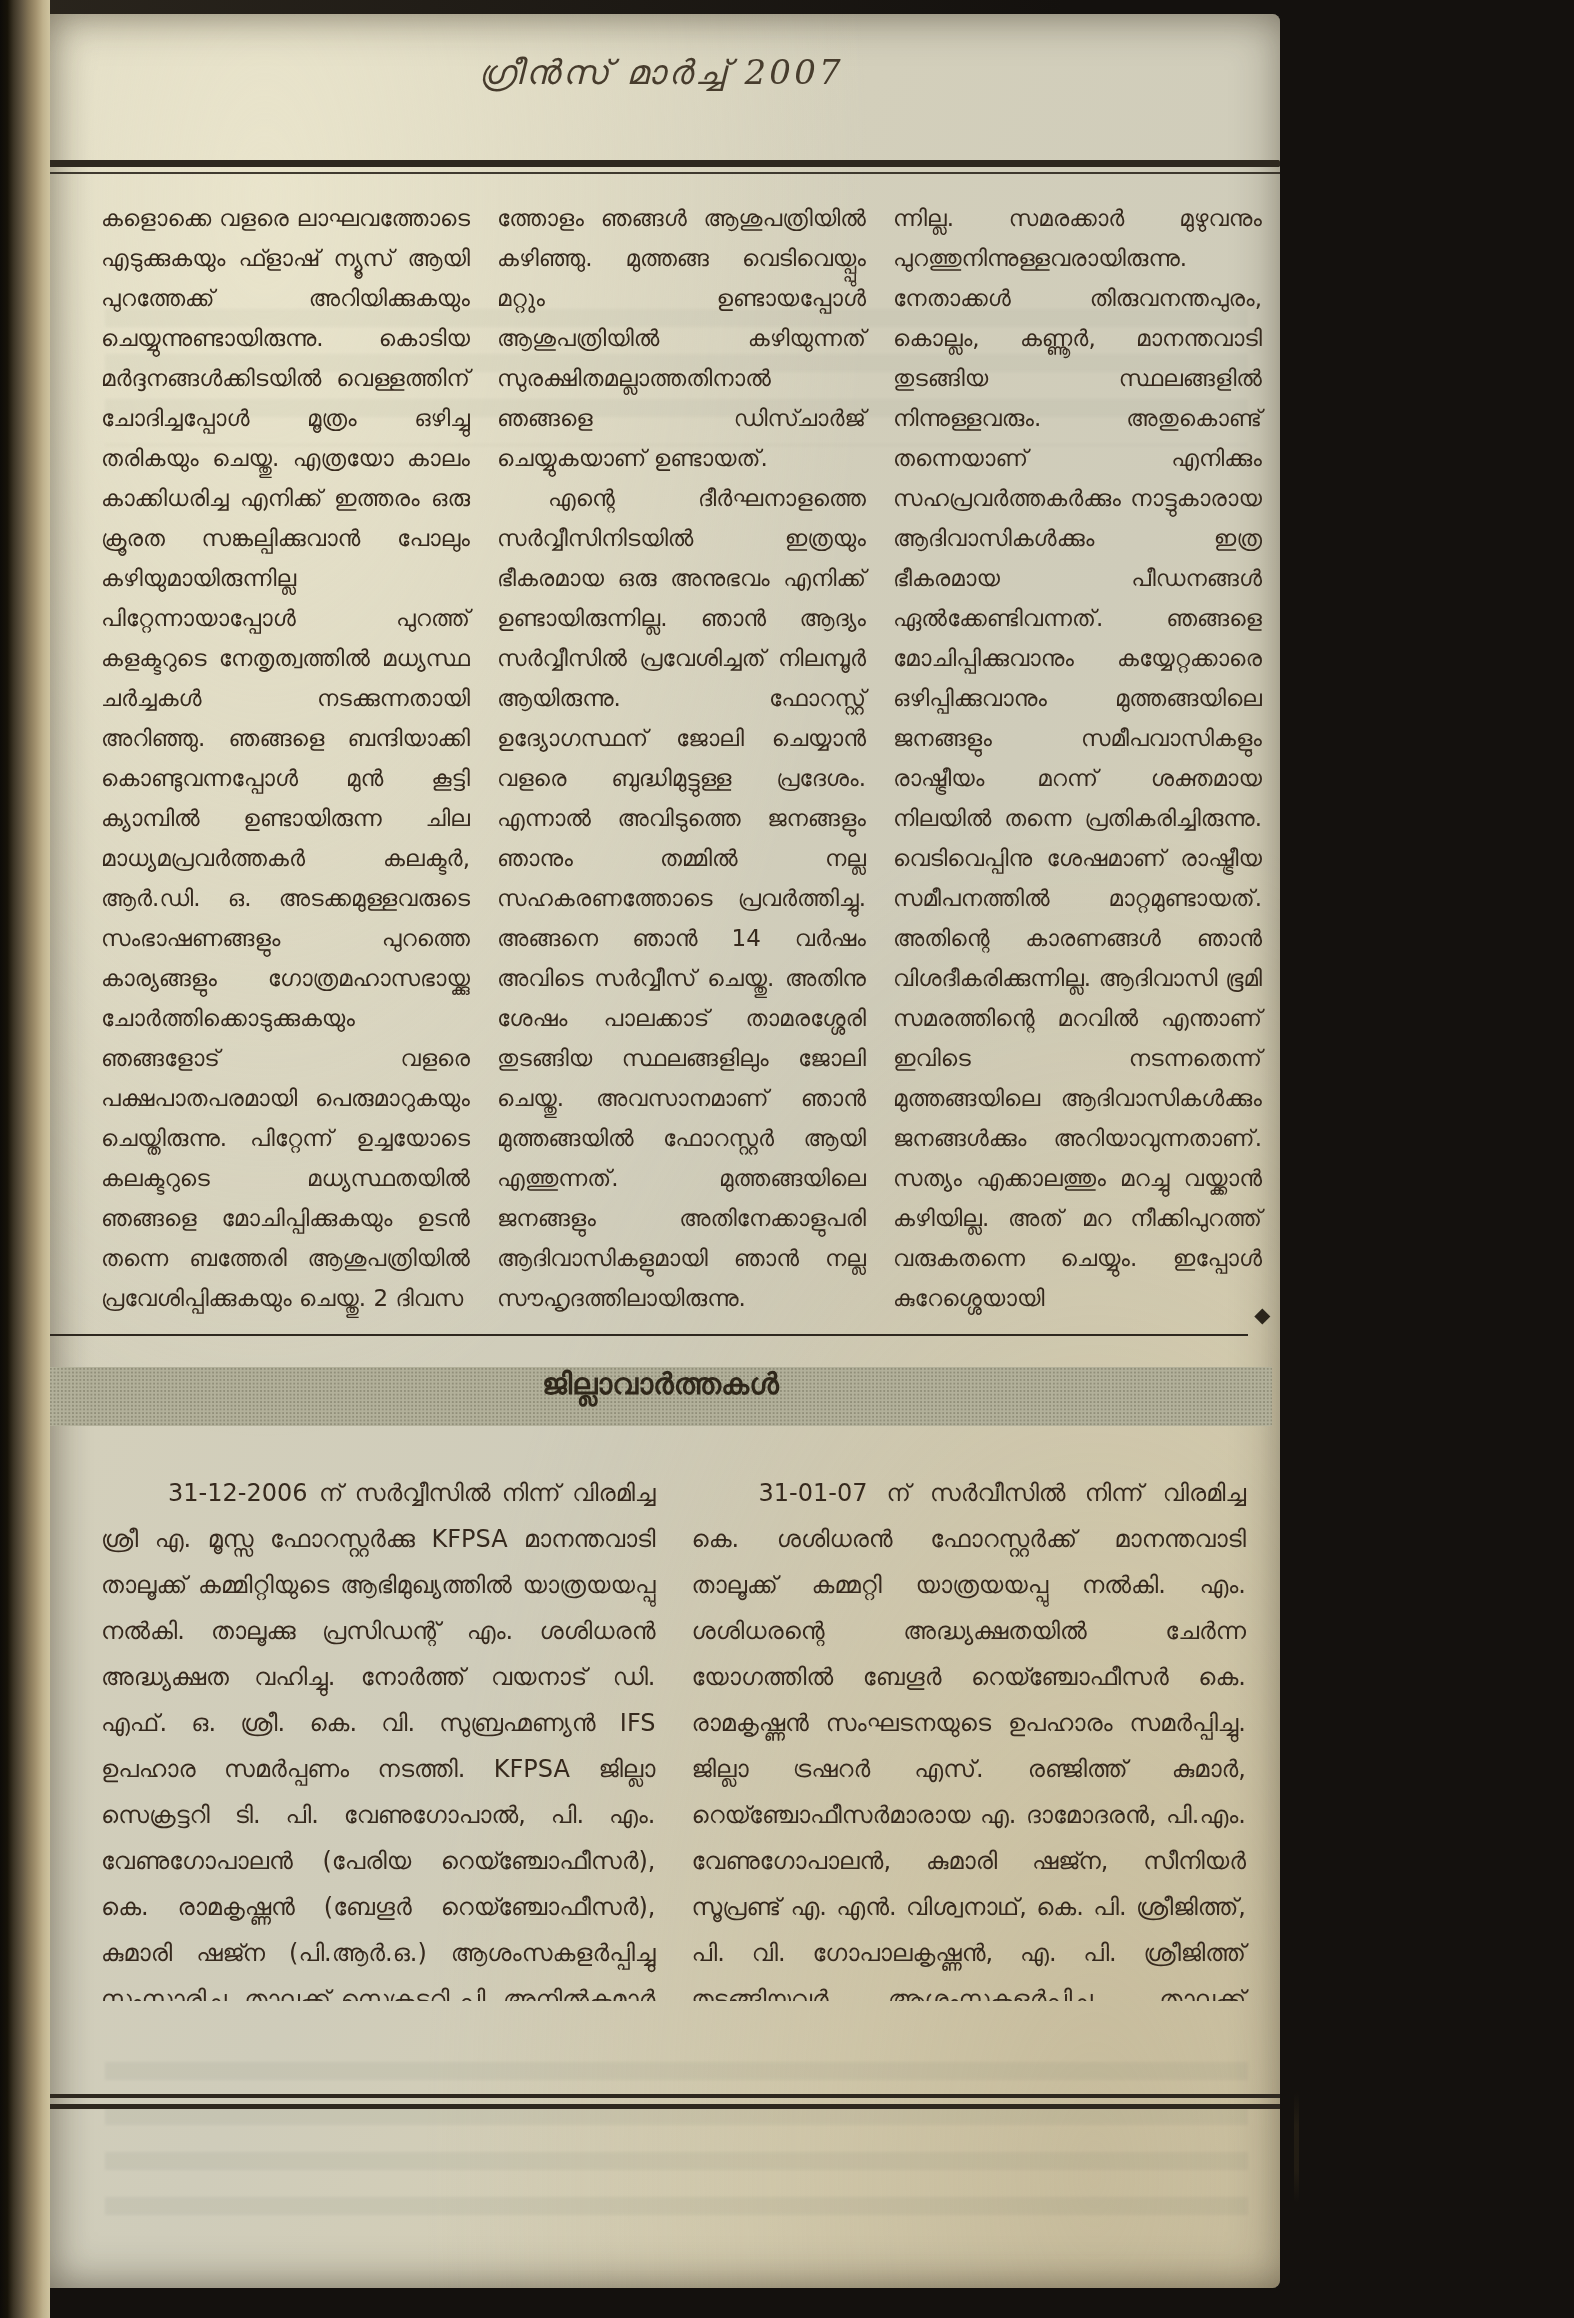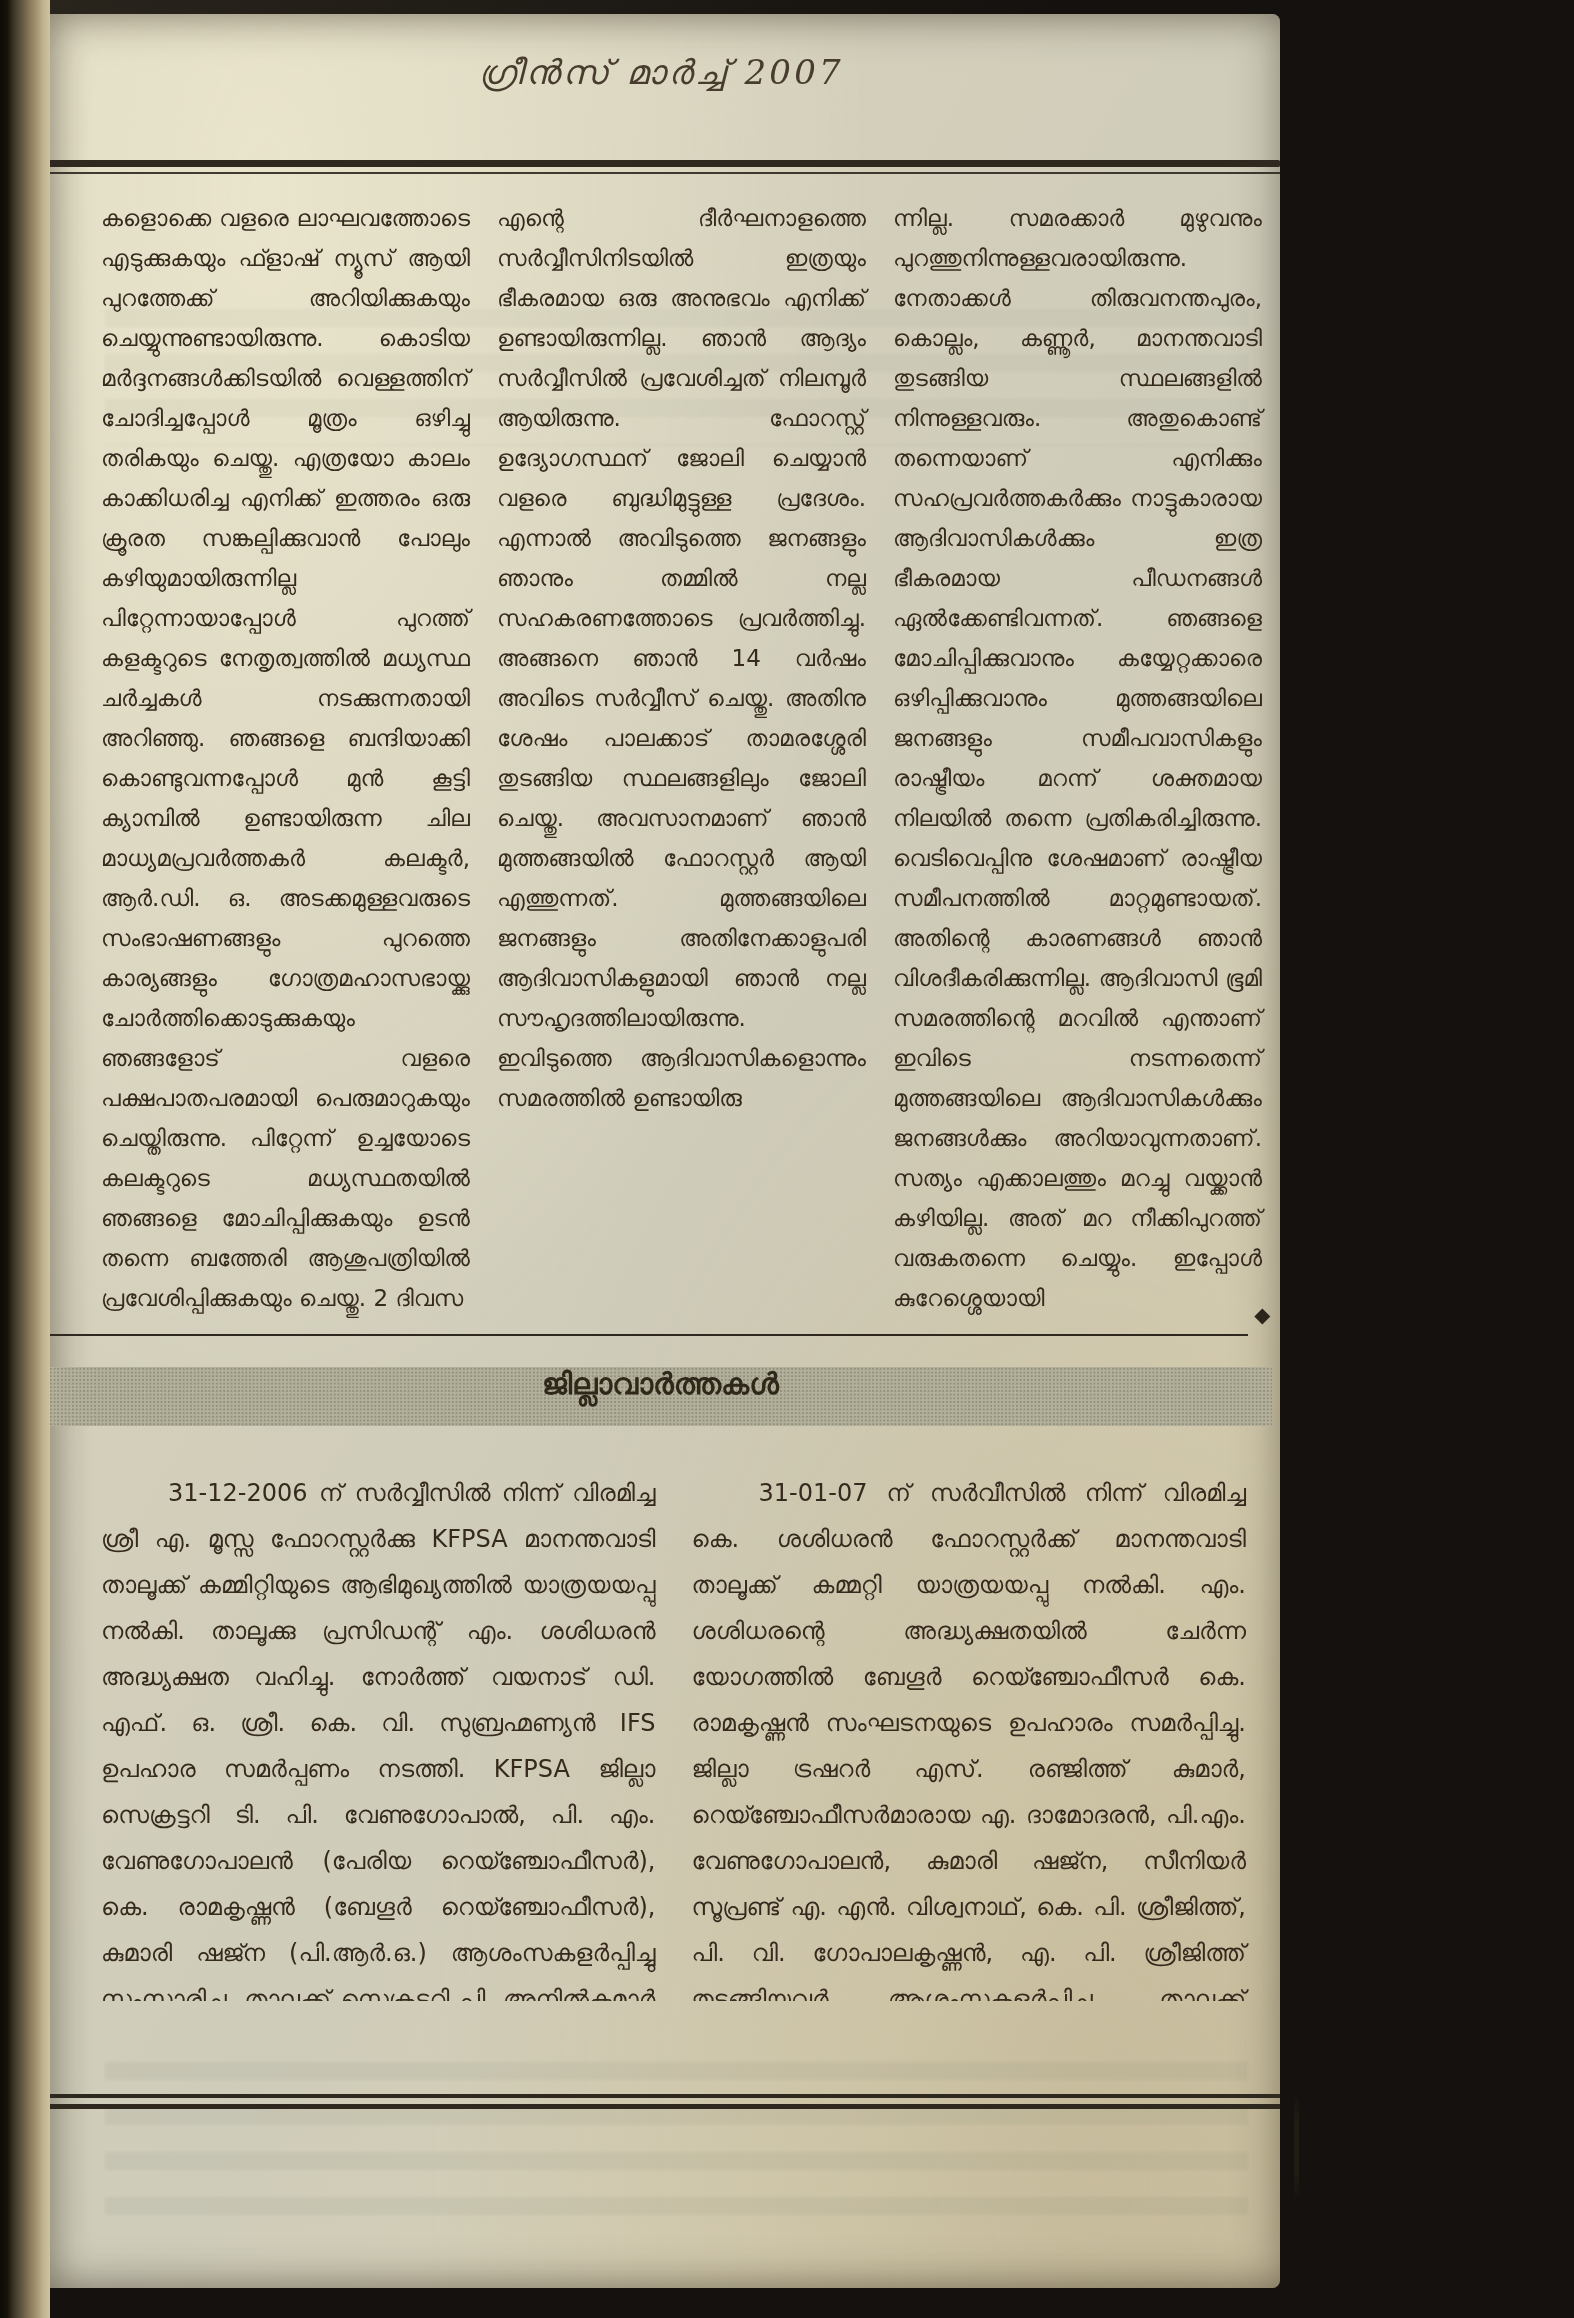--- a/index.html
+++ b/index.html
@@ -89,20 +89,21 @@
     <div class="rule-double">
       <div class="thick"></div>
       <div class="thin"></div>
     </div>
 
     <div class="article">
       <div class="col">
         <p>കളൊക്കെ വളരെ ലാഘവത്തോടെ എടുക്കുകയും ഫ്ളാഷ് ന്യൂസ് ആയി പുറത്തേക്ക് അറിയിക്കുകയും ചെയ്യുന്നുണ്ടായിരുന്നു. കൊടിയ മർദ്ദനങ്ങൾക്കിടയിൽ വെള്ളത്തിന് ചോദിച്ചപ്പോൾ മൂത്രം ഒഴിച്ചു തരികയും ചെയ്തു. എത്രയോ കാലം കാക്കിധരിച്ച എനിക്ക് ഇത്തരം ഒരു ക്രൂരത സങ്കല്പിക്കുവാൻ പോലും കഴിയുമായിരുന്നില്ല പിറ്റേന്നായാപ്പോൾ പുറത്ത് കളക്ടറുടെ നേതൃത്വത്തിൽ മധ്യസ്ഥ ചർച്ചകൾ നടക്കുന്നതായി അറിഞ്ഞു. ഞങ്ങളെ ബന്ദിയാക്കി കൊണ്ടുവന്നപ്പോൾ മുൻ കൂട്ടി ക്യാമ്പിൽ ഉണ്ടായിരുന്ന ചില മാധ്യമപ്രവർത്തകർ കലക്ടർ, ആർ.ഡി. ഒ. അടക്കമുള്ളവരുടെ സംഭാഷണങ്ങളും പുറത്തെ കാര്യങ്ങളും ഗോത്രമഹാസഭായ്ക്കു ചോർത്തിക്കൊടുക്കുകയും ഞങ്ങളോട് വളരെ പക്ഷപാതപരമായി പെരുമാറുകയും ചെയ്തിരുന്നു. പിറ്റേന്ന് ഉച്ചയോടെ കലക്ടറുടെ മധ്യസ്ഥതയിൽ ഞങ്ങളെ മോചിപ്പിക്കുകയും ഉടൻ തന്നെ ബത്തേരി ആശുപത്രിയിൽ പ്രവേശിപ്പിക്കുകയും ചെയ്തു. 2 ദിവസ</p>
       </div>
       <div class="col">
+        <p>ത്തോളം ഞങ്ങൾ ആശുപത്രിയിൽ കഴിഞ്ഞു. മുത്തങ്ങ വെടിവെയ്പ്പും മറ്റും ഉണ്ടായപ്പോൾ ആശുപത്രിയിൽ കഴിയുന്നത് സുരക്ഷിതമല്ലാത്തതിനാൽ ഞങ്ങളെ ഡിസ്ചാർജ് ചെയ്യുകയാണ് ഉണ്ടായത്.</p>
         <p>എന്റെ ദീർഘനാളത്തെ സർവ്വീസിനിടയിൽ ഇത്രയും ഭീകരമായ ഒരു അനുഭവം എനിക്ക് ഉണ്ടായിരുന്നില്ല. ഞാൻ ആദ്യം സർവ്വീസിൽ പ്രവേശിച്ചത് നിലമ്പൂർ ആയിരുന്നു. ഫോറസ്റ്റ് ഉദ്യോഗസ്ഥന് ജോലി ചെയ്യാൻ വളരെ ബുദ്ധിമുട്ടുള്ള പ്രദേശം. എന്നാൽ അവിടുത്തെ ജനങ്ങളും ഞാനും തമ്മിൽ നല്ല സഹകരണത്തോടെ പ്രവർത്തിച്ചു. അങ്ങനെ ഞാൻ 14 വർഷം അവിടെ സർവ്വീസ് ചെയ്തു. അതിനു ശേഷം പാലക്കാട് താമരശ്ശേരി തുടങ്ങിയ സ്ഥലങ്ങളിലും ജോലി ചെയ്തു. അവസാനമാണ് ഞാൻ മുത്തങ്ങയിൽ ഫോറസ്റ്റർ ആയി എത്തുന്നത്. മുത്തങ്ങയിലെ ജനങ്ങളും അതിനേക്കാളുപരി ആദിവാസികളുമായി ഞാൻ നല്ല സൗഹൃദത്തിലായിരുന്നു. ഇവിടുത്തെ ആദിവാസികളൊന്നും സമരത്തിൽ ഉണ്ടായിരു</p>
       </div>
       <div class="col">
         <p>ന്നില്ല. സമരക്കാർ മുഴുവനും പുറത്തുനിന്നുള്ളവരായിരുന്നു. നേതാക്കൾ തിരുവനന്തപുരം, കൊല്ലം, കണ്ണൂർ, മാനന്തവാടി തുടങ്ങിയ സ്ഥലങ്ങളിൽ നിന്നുള്ളവരും. അതുകൊണ്ട് തന്നെയാണ് എനിക്കും സഹപ്രവർത്തകർക്കും നാട്ടുകാരായ ആദിവാസികൾക്കും ഇത്ര ഭീകരമായ പീഡനങ്ങൾ ഏൽക്കേണ്ടിവന്നത്. ഞങ്ങളെ മോചിപ്പിക്കുവാനും കയ്യേറ്റക്കാരെ ഒഴിപ്പിക്കുവാനും മുത്തങ്ങയിലെ ജനങ്ങളും സമീപവാസികളും രാഷ്ട്രീയം മറന്ന് ശക്തമായ നിലയിൽ തന്നെ പ്രതികരിച്ചിരുന്നു. വെടിവെപ്പിനു ശേഷമാണ് രാഷ്ട്രീയ സമീപനത്തിൽ മാറ്റമുണ്ടായത്. അതിന്റെ കാരണങ്ങൾ ഞാൻ വിശദീകരിക്കുന്നില്ല. ആദിവാസി ഭൂമി സമരത്തിന്റെ മറവിൽ എന്താണ് ഇവിടെ നടന്നതെന്ന് മുത്തങ്ങയിലെ ആദിവാസികൾക്കും ജനങ്ങൾക്കും അറിയാവുന്നതാണ്. സത്യം എക്കാലത്തും മറച്ചു വയ്ക്കാൻ കഴിയില്ല. അത് മറ നീക്കിപുറത്ത് വരുകതന്നെ ചെയ്യും. ഇപ്പോൾ കുറേശ്ശെയായി വന്നുകൊണ്ടിരിക്കുന്നതുപോലെ.</p>
       </div>
     </div>
 
     <div class="mid-rule-wrap">
       <span class="end-diamond">◆</span>
       <div class="mid-rule"></div>

